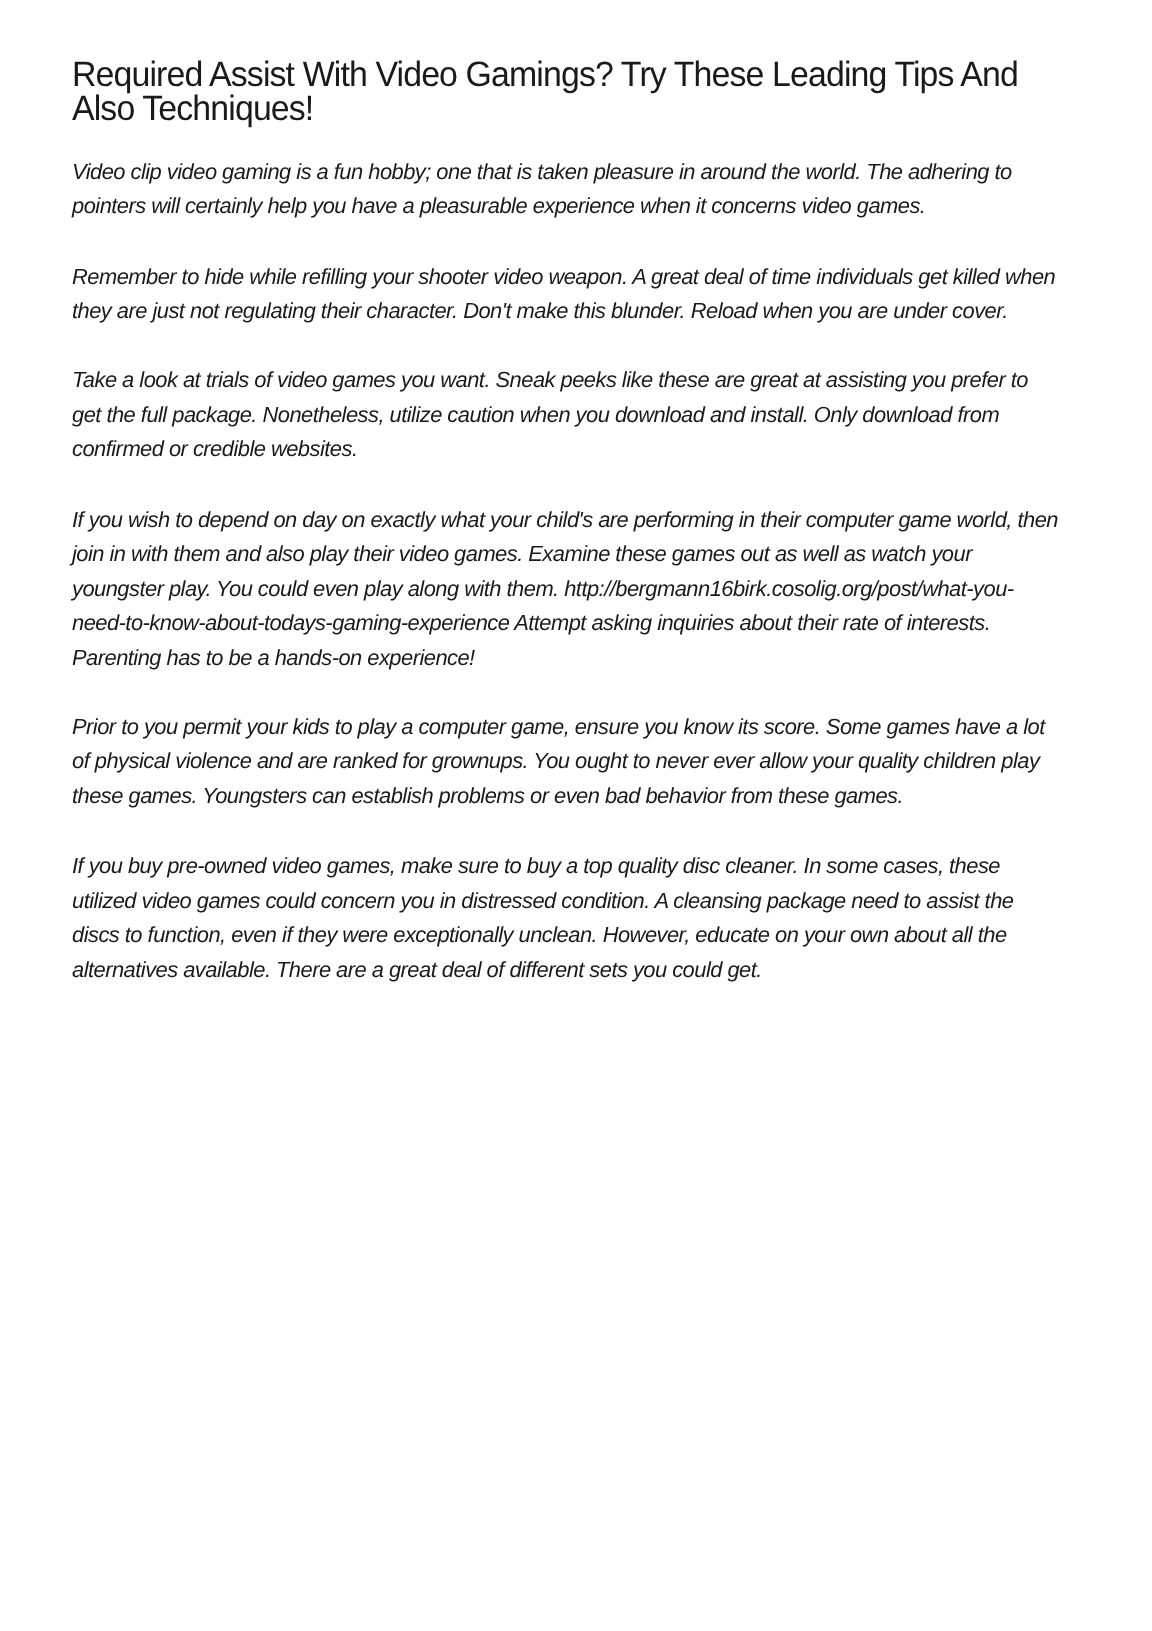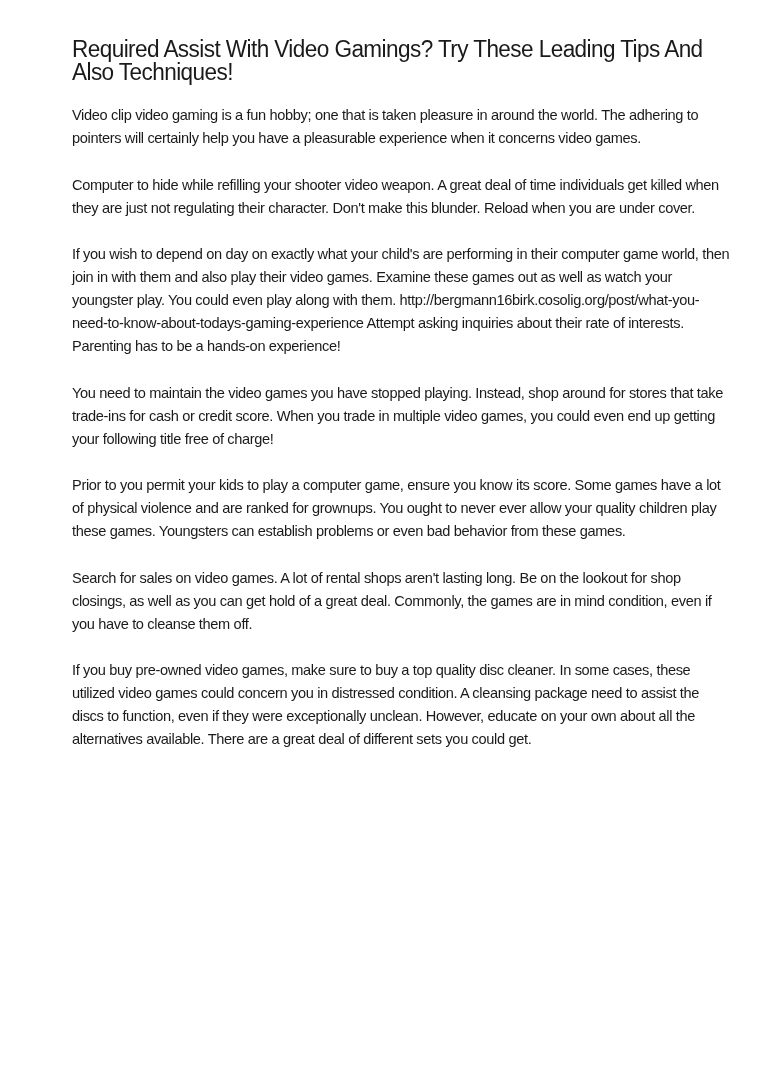--- a/index.html
+++ b/index.html
@@ -1,35 +1,35 @@
 <!DOCTYPE html>
 <html><head>
 <meta charset="utf-8">
 <style>
   html, body { margin: 0; padding: 0; background: #ffffff; }
   body {
     width: 768px; height: 1087px; overflow: hidden; position: relative;
     font-family: "Liberation Sans", sans-serif; color: #1a1a1a;
   }
-  .page { position: absolute; left: 72px; top: 38px; width: 660px; }
+  .page { position: absolute; left: 48px; top: 38px; width: 660px; }
   .title {
     font-size: 23.5px; line-height: 23px; font-weight: normal;
     margin: 0 0 20px 0; letter-spacing: -0.6px; transform: scaleX(0.96); transform-origin: left;
     width: 700px;
   }
   .para {
     font-size: 14.6px; line-height: 23px; margin: 0 0 23.5px 0;
     letter-spacing: -0.35px;
+    font-style: italic;
   }
 </style>
 </head>
 <body>
 
 <div class="page">
   <h1 class="title">Required Assist With Video Gamings? Try These Leading Tips And Also Techniques!</h1>
   <p class="para">Video clip video gaming is a fun hobby; one that is taken pleasure in around the world. The adhering to pointers will certainly help you have a pleasurable experience when it concerns video games.</p>
-  <p class="para">Computer to hide while refilling your shooter video weapon. A great deal of time individuals get killed when they are just not regulating their character. Don't make this blunder. Reload when you are under cover.</p>
+  <p class="para">Remember to hide while refilling your shooter video weapon. A great deal of time individuals get killed when they are just not regulating their character. Don't make this blunder. Reload when you are under cover.</p>
+  <p class="para">Take a look at trials of video games you want. Sneak peeks like these are great at assisting you prefer to get the full package. Nonetheless, utilize caution when you download and install. Only download from confirmed or credible websites.</p>
   <p class="para">If you wish to depend on day on exactly what your child's are performing in their computer game world, then join in with them and also play their video games. Examine these games out as well as watch your youngster play. You could even play along with them. http://bergmann16birk.cosolig.org/post/what-you-need-to-know-about-todays-gaming-experience Attempt asking inquiries about their rate of interests. Parenting has to be a hands-on experience!</p>
-  <p class="para">You need to maintain the video games you have stopped playing. Instead, shop around for stores that take trade-ins for cash or credit score. When you trade in multiple video games, you could even end up getting your following title free of charge!</p>
   <p class="para">Prior to you permit your kids to play a computer game, ensure you know its score. Some games have a lot of physical violence and are ranked for grownups. You ought to never ever allow your quality children play these games. Youngsters can establish problems or even bad behavior from these games.</p>
-  <p class="para">Search for sales on video games. A lot of rental shops aren't lasting long. Be on the lookout for shop closings, as well as you can get hold of a great deal. Commonly, the games are in mind condition, even if you have to cleanse them off.</p>
   <p class="para">If you buy pre-owned video games, make sure to buy a top quality disc cleaner. In some cases, these utilized video games could concern you in distressed condition. A cleansing package need to assist the discs to function, even if they were exceptionally unclean. However, educate on your own about all the alternatives available. There are a great deal of different sets you could get.</p>
 </div>
 
 </body></html>

